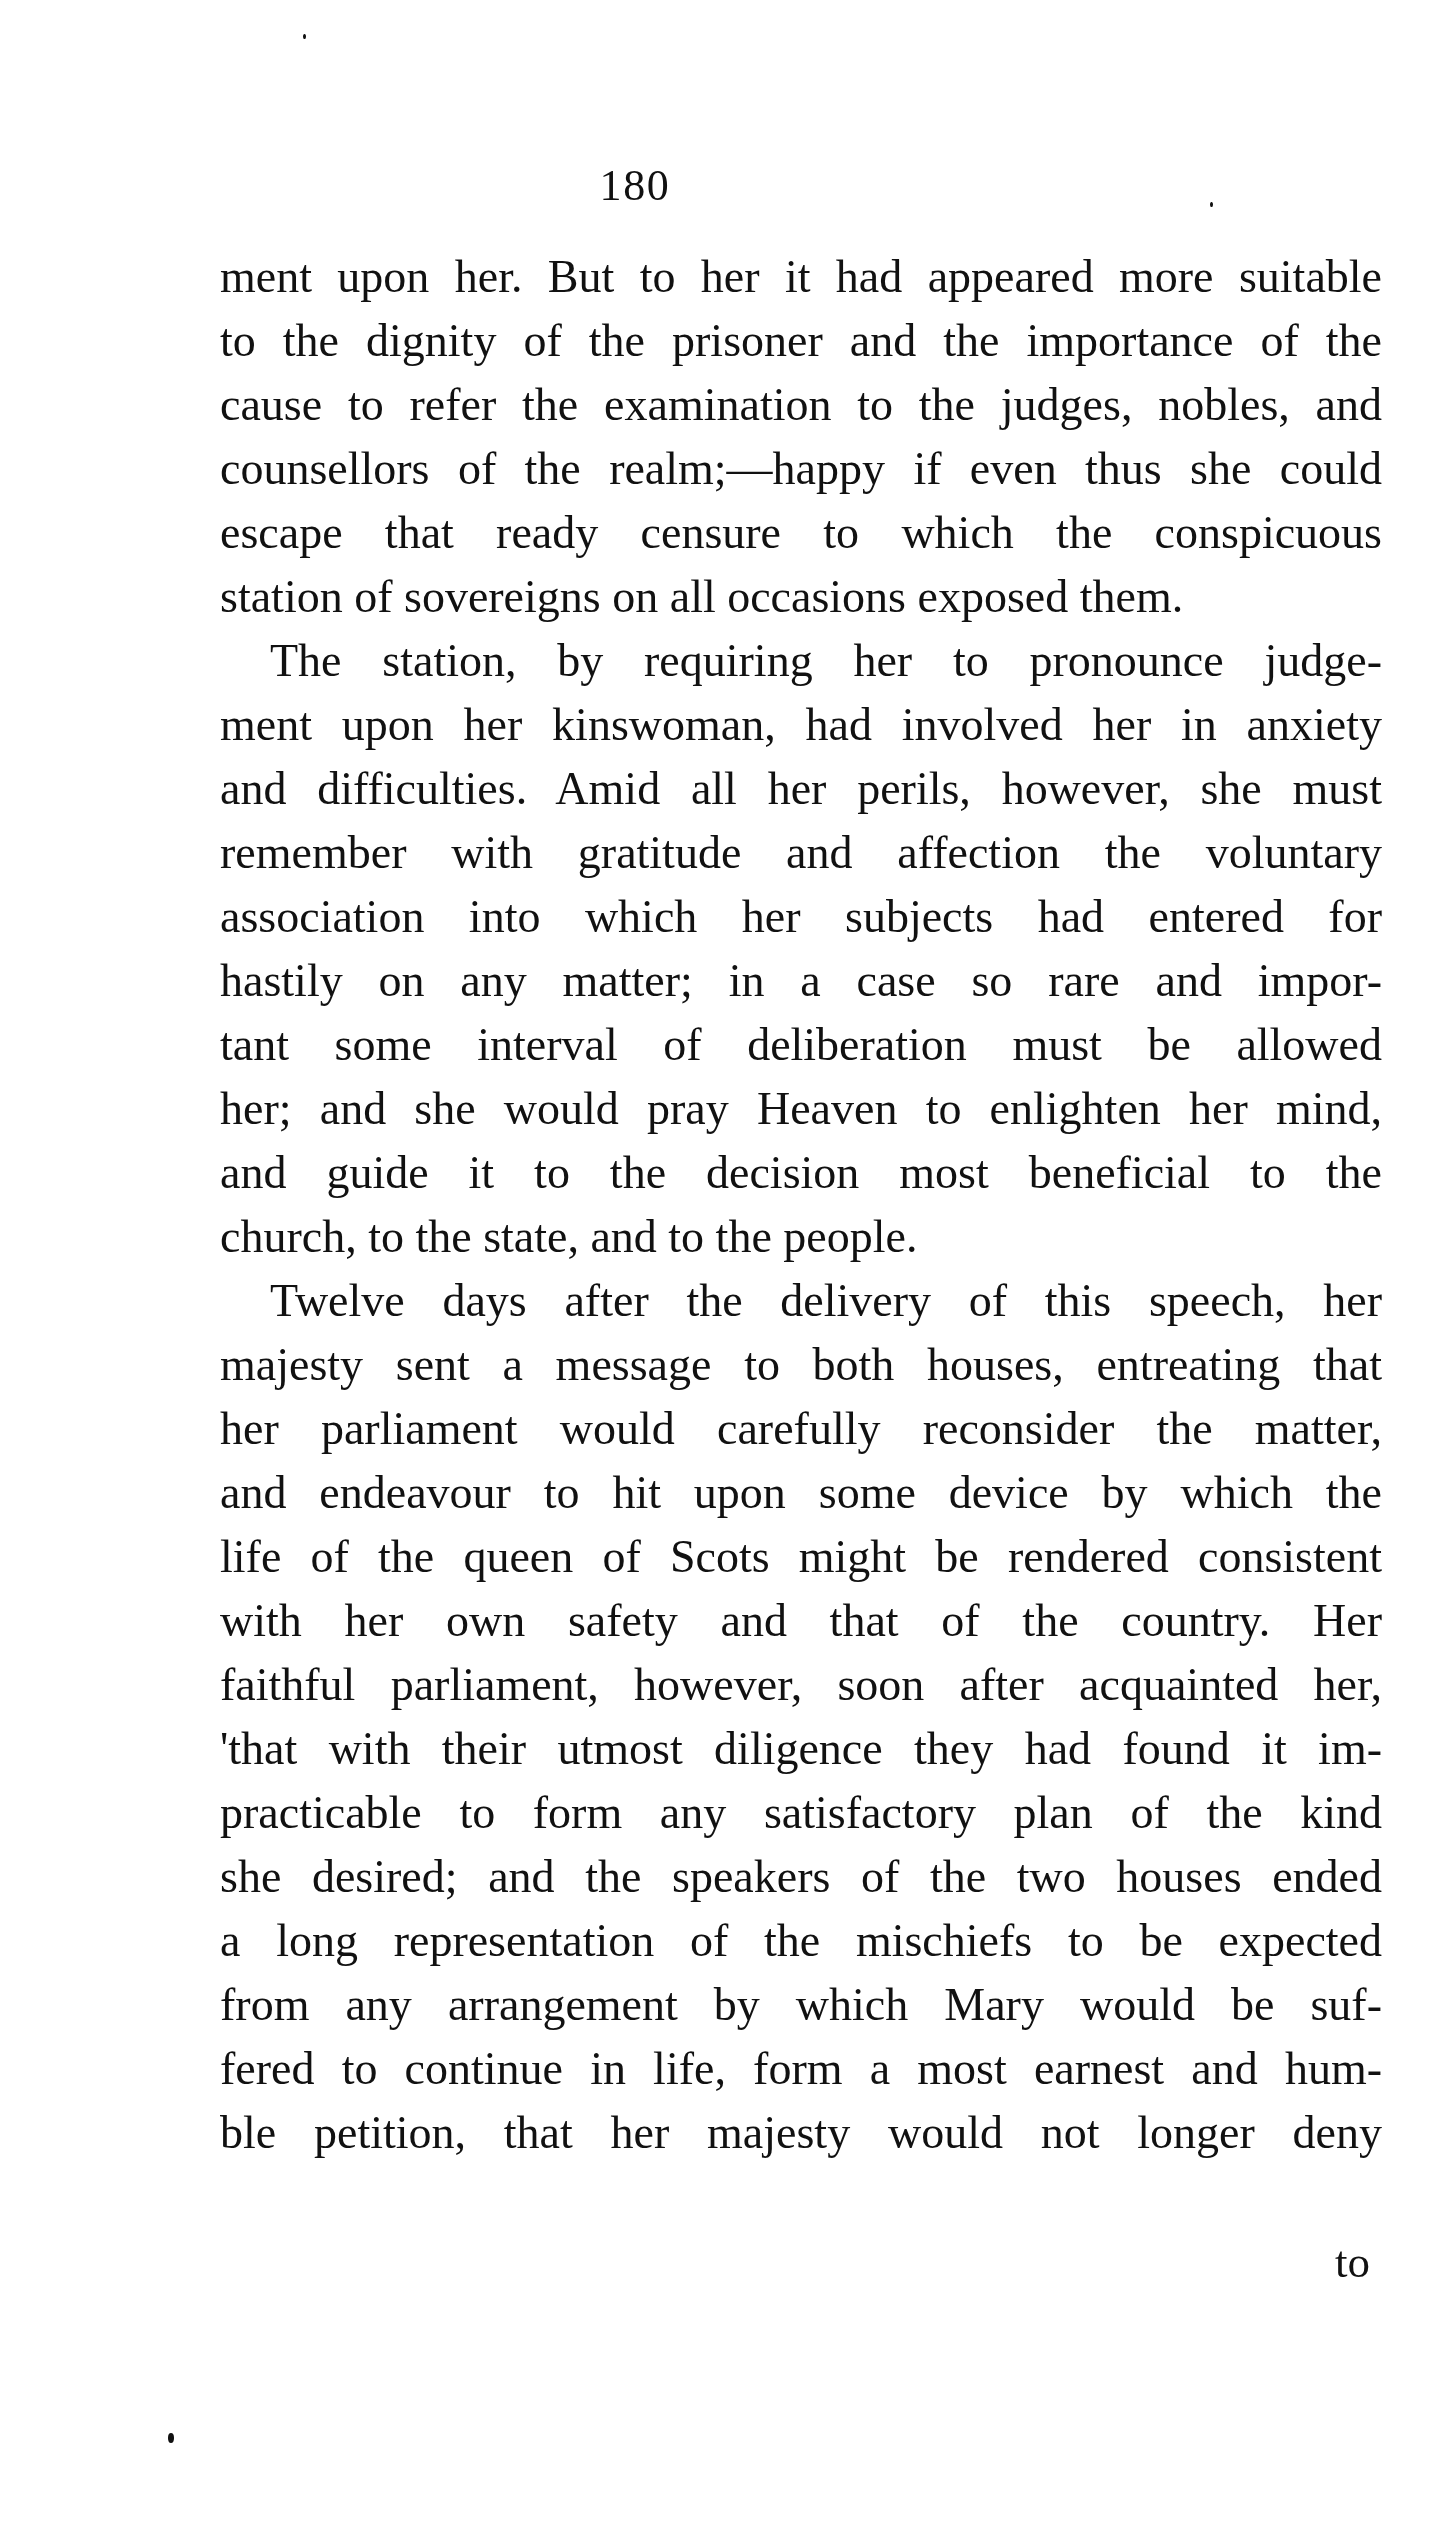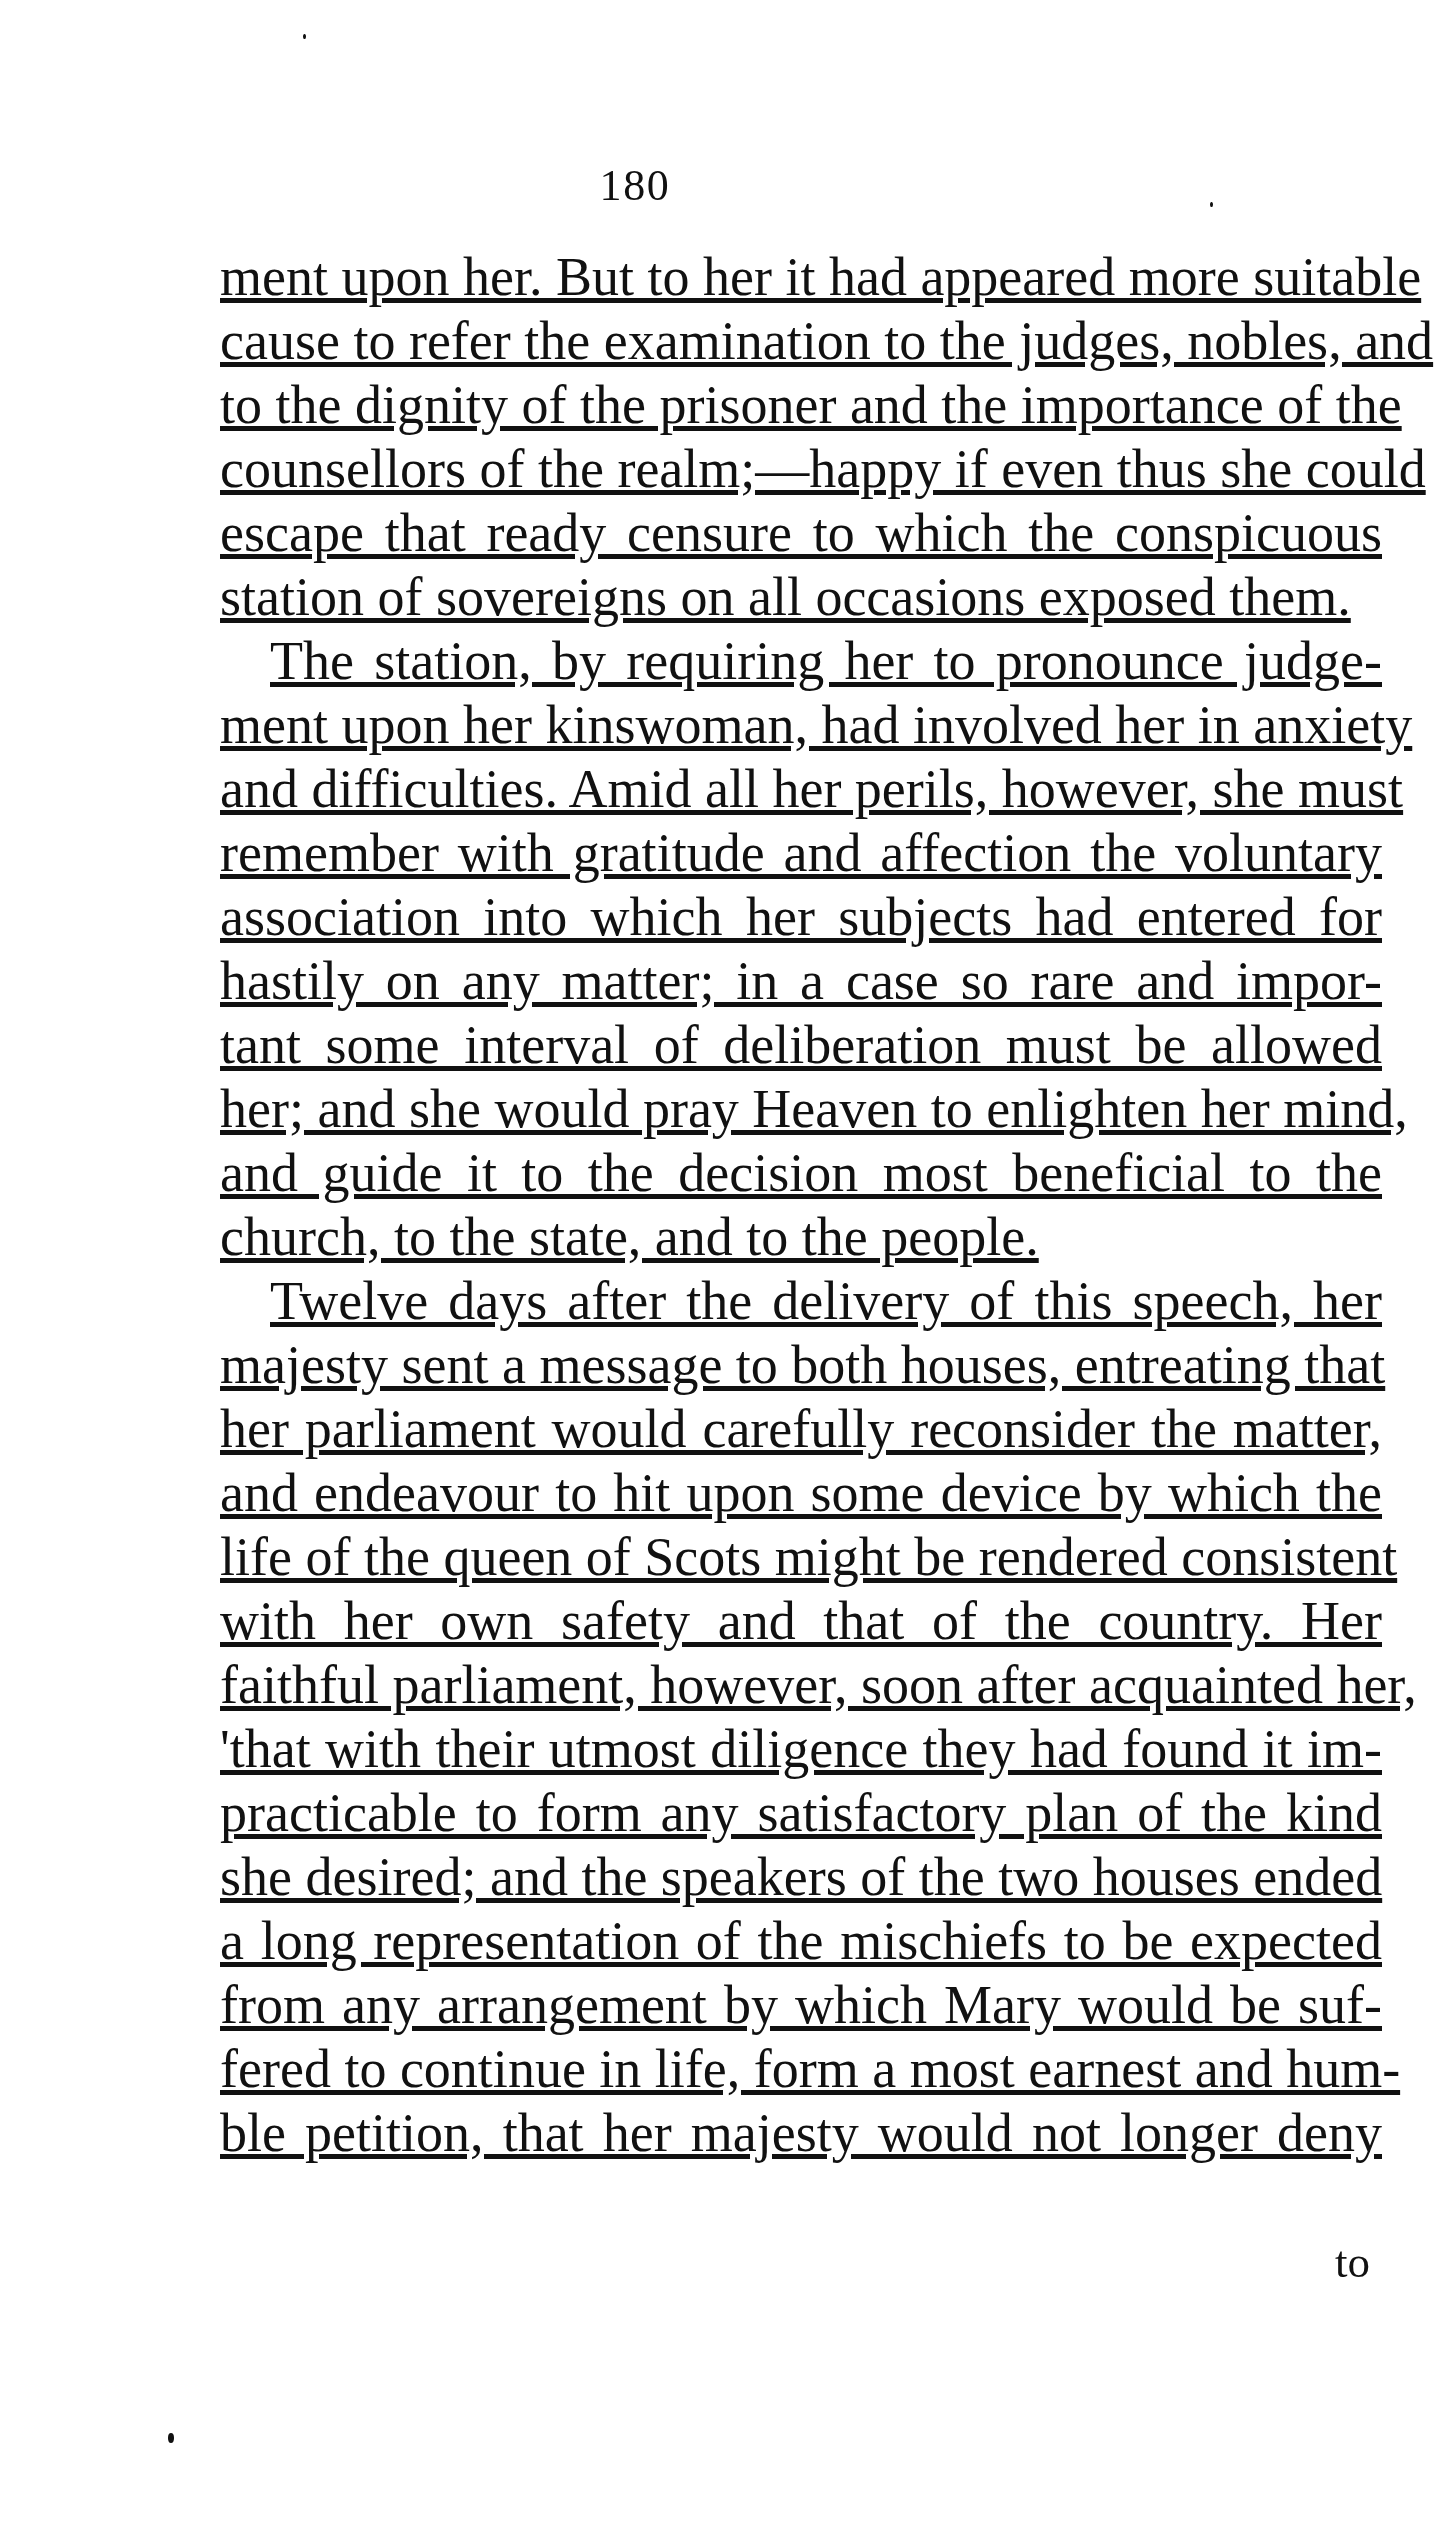--- a/index.html
+++ b/index.html
@@ -1,36 +1,36 @@
 <!DOCTYPE html>
 <html style="font-size:13.4px"><head>
 <meta charset="utf-8">
 <style>
   html, body { margin: 0; padding: 0; background: #ffffff; }
   body { width: 1450px; height: 2538px; position: relative; overflow: hidden;
          font-family: "Liberation Serif", "DejaVu Serif", serif; color: #111; }
   .page-number { position: absolute; top: 160px; left: 0; width: 1270px; text-align: center;
                  font-size: 44px; letter-spacing: 1.7px; }
   .text-block { position: absolute; top: 245px; left: 220px; width: 1162px; }
-  .line { display: block; height: 64px; line-height: 64px; font-size: 54px;
-          white-space: nowrap; text-align: justify; text-align-last: justify; overflow: visible; text-decoration: underline; }
+  .line { display: block; height: 64px; line-height: 64px; font-size: 46px;
+          white-space: nowrap; text-align: justify; text-align-last: justify; overflow: visible; }
   .line.last { text-align-last: left; }
   .line.indent { padding-left: 50px; }
   .catchword { position: absolute; top: 2236px; right: 80px; font-size: 45px; }
   .speck { position: absolute; background: #111; border-radius: 50%; }
 </style>
 </head>
 <body>
 
 <div class="page-number">180</div>
 
 <div class="text-block" id="text-block">
     <span class="line">ment upon her.  But to her it had appeared more suitable</span>
+    <span class="line">to the dignity of the prisoner and the importance of the</span>
     <span class="line">cause to refer the examination to the judges, nobles, and</span>
-    <span class="line">to the dignity of the prisoner and the importance of the</span>
     <span class="line">counsellors of the realm;—happy if even thus she could</span>
     <span class="line">escape that ready censure to which the conspicuous</span>
     <span class="line last">station of sovereigns on all occasions exposed them.</span>
     <span class="line indent">The station, by requiring her to pronounce judge-</span>
     <span class="line">ment upon her kinswoman, had involved her in anxiety</span>
     <span class="line">and difficulties.  Amid all her perils, however, she must</span>
     <span class="line">remember with gratitude and affection the voluntary</span>
     <span class="line">association into which her subjects had entered for</span>
     <span class="line">hastily on any matter; in a case so rare and impor-</span>
     <span class="line">tant some interval of deliberation must be allowed</span>

